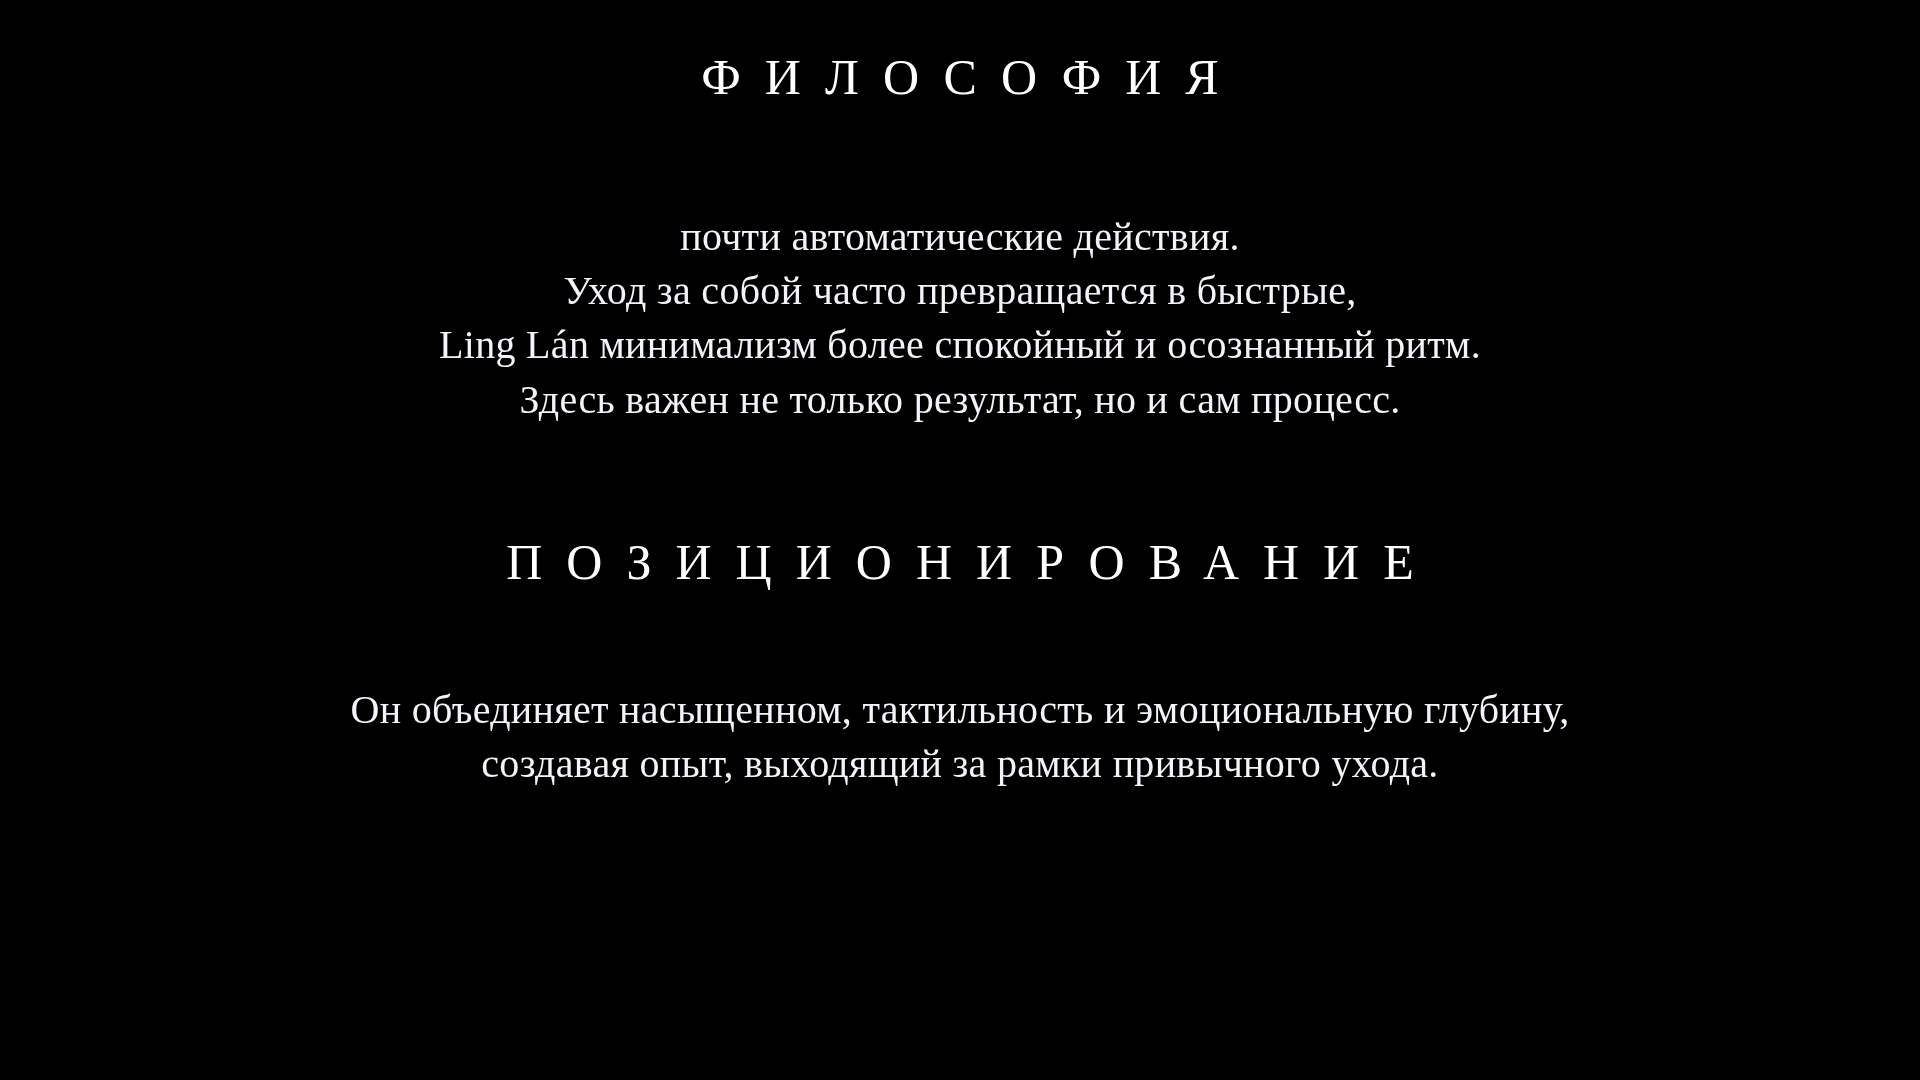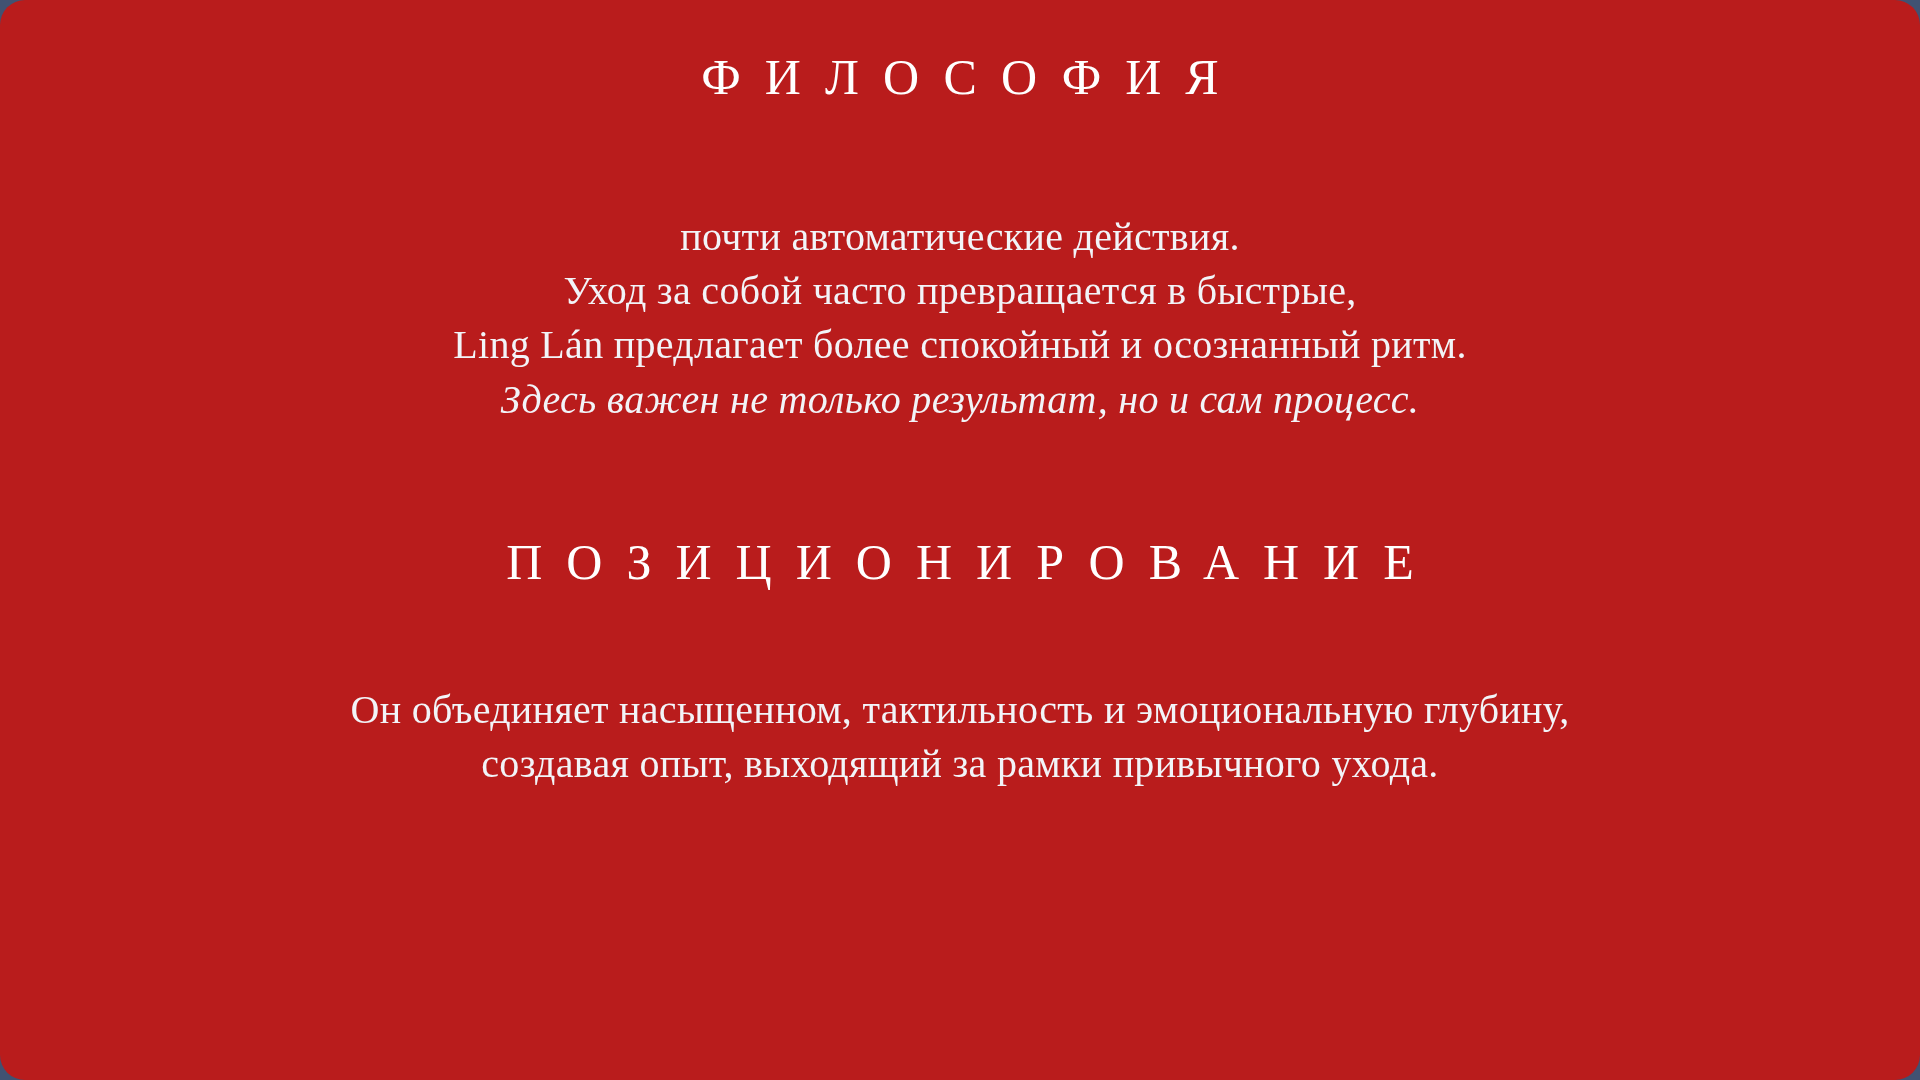--- a/index.html
+++ b/index.html
@@ -74,29 +74,29 @@
 
   .body-line {
     display: block;
     white-space: pre;
     color: #f2f4f8;
   }
 </style>
 </head>
 <body style="background: rgb(65, 82, 114);">
 
-<div class="slide" style="background: #b91c1c; border-radius: 25px;">
+<div class="slide" style="background: #000000;">
 
   <h1 class="section-heading heading-philosophy" style="color: rgb(255, 255, 255);">ФИЛОСОФИЯ</h1>
 
   <div class="body-block body-philosophy">
     <span class="body-line" style="color: rgb(242, 244, 248);">почти автоматические действия.</span>
     <span class="body-line" style="color: rgb(242, 244, 248);">Уход за собой часто превращается в быстрые,</span>
-    <span class="body-line" style="color: rgb(242, 244, 248);">Ling Lán предлагает более спокойный и осознанный ритм.</span>
-    <span class="body-line" style="color: rgb(242, 244, 248); font-style: italic;">Здесь важен не только результат, но и сам процесс.</span>
+    <span class="body-line" style="color: rgb(242, 244, 248);">Ling Lán минимализм более спокойный и осознанный ритм.</span>
+    <span class="body-line" style="color: rgb(242, 244, 248);">Здесь важен не только результат, но и сам процесс.</span>
   </div>
 
   <h1 class="section-heading heading-positioning" style="color: rgb(255, 255, 255);">ПОЗИЦИОНИРОВАНИЕ</h1>
 
   <div class="body-block body-positioning">
     <span class="body-line" style="color: rgb(242, 244, 248);">Он объединяет насыщенном, тактильность и эмоциональную глубину,</span>
     <span class="body-line" style="color: rgb(242, 244, 248);">создавая опыт, выходящий за рамки привычного ухода.</span>
   </div>
 
 </div>

